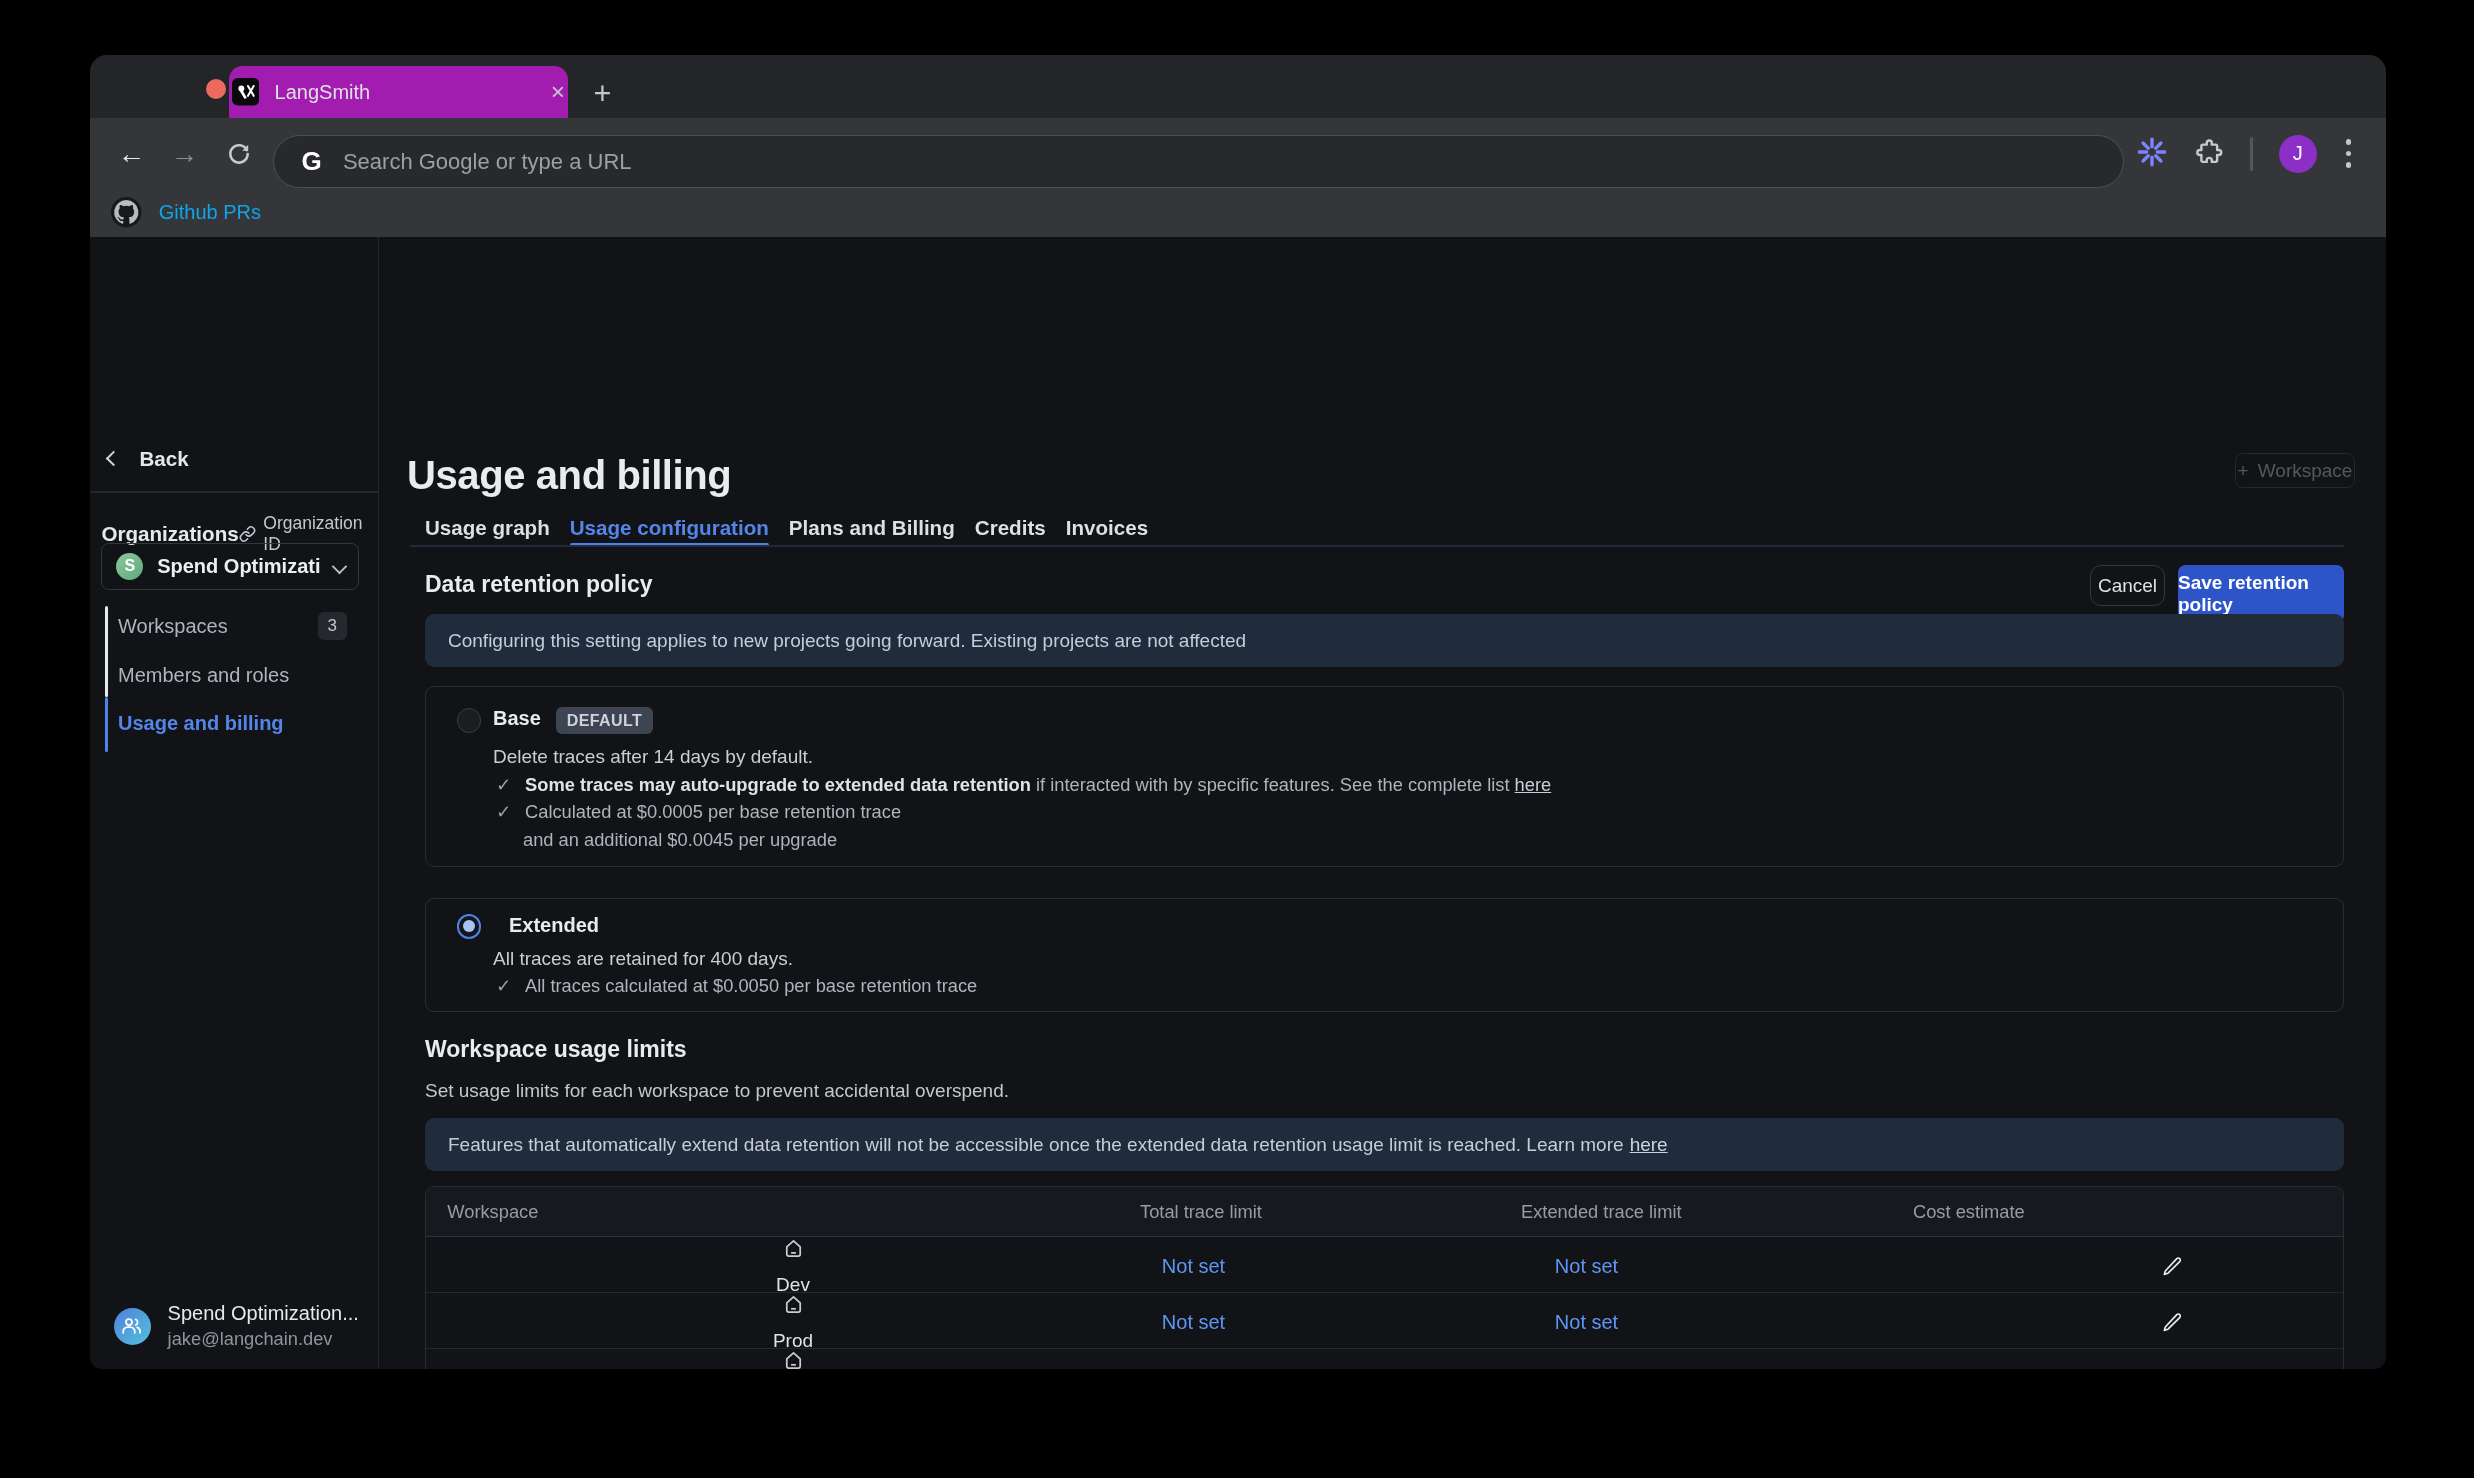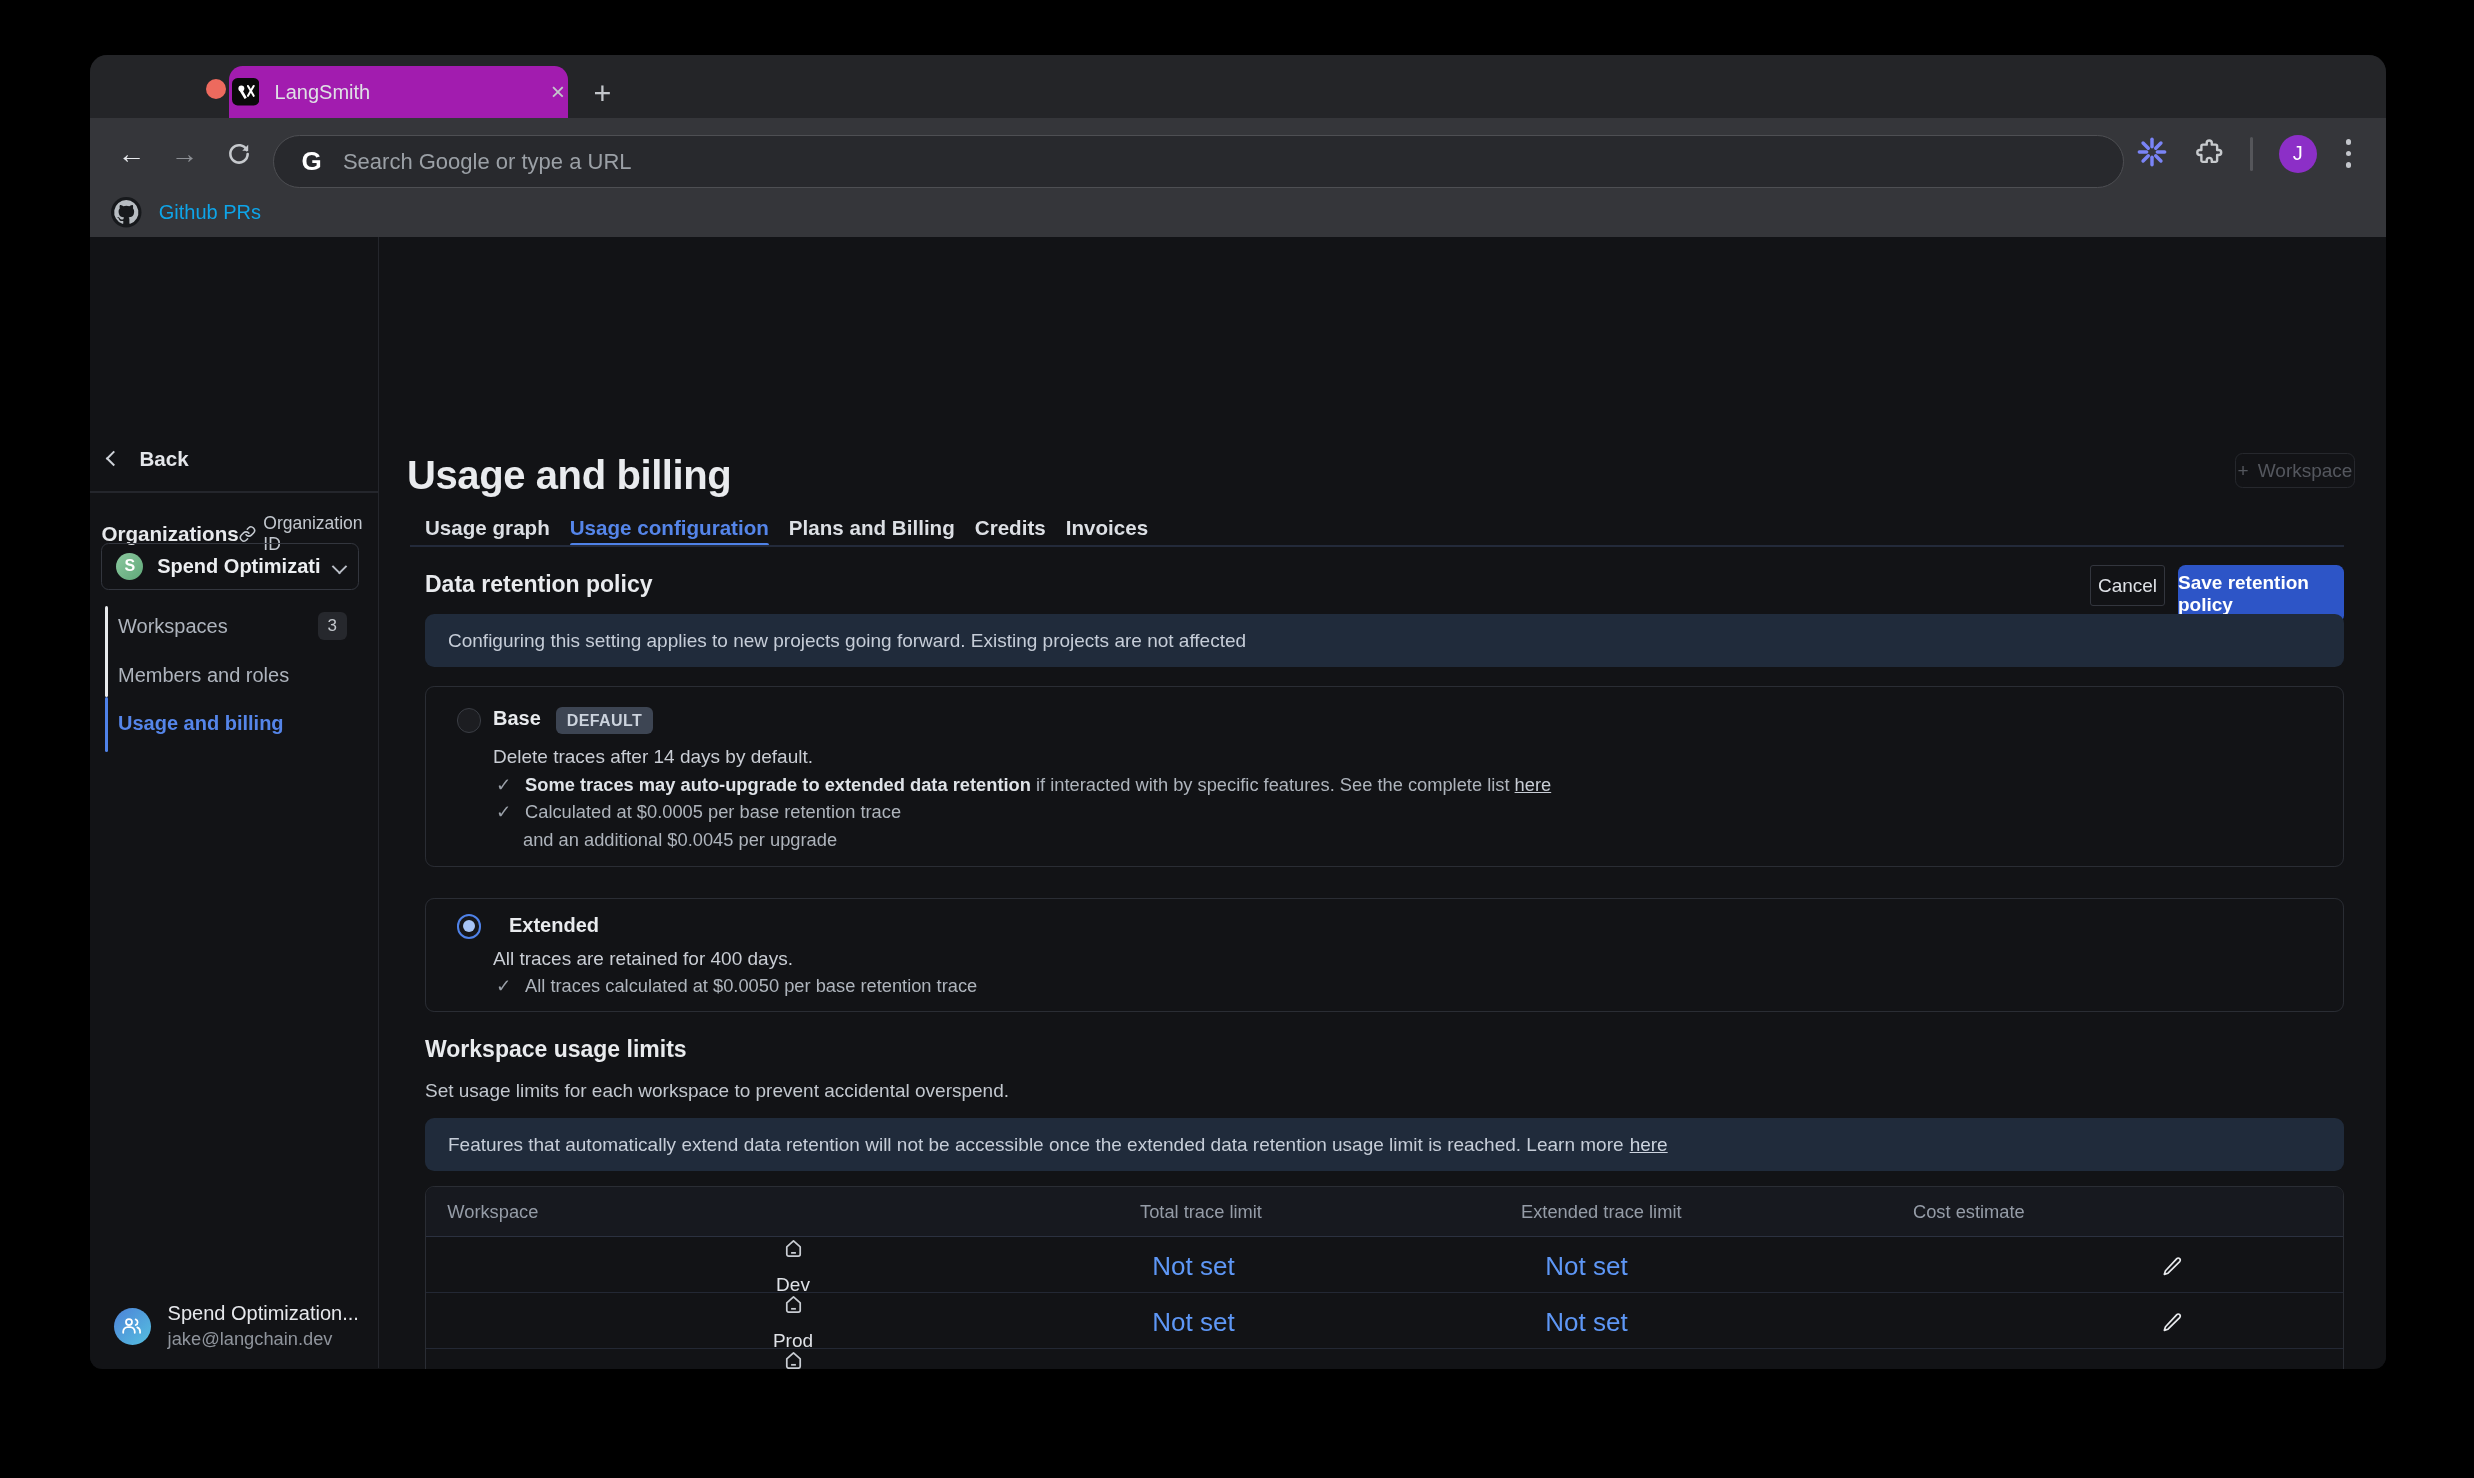--- a/index.html
+++ b/index.html
@@ -62,21 +62,21 @@
   #main{position:absolute;left:289px;top:0;right:0;height:100%;}
   #page-title{position:absolute;left:28px;top:216px;color:#e9ebee;font-size:40px;font-weight:600;letter-spacing:-0.4px;}
   #ws-btn{position:absolute;left:1856px;top:216px;width:120px;height:35px;border:1.5px solid #26282d;border-radius:7.6px;
     color:#54575e;font-size:19px;display:flex;align-items:center;justify-content:center;gap:9.1px;box-sizing:border-box;}
   #tabs{position:absolute;left:46px;top:279px;height:30.5px;display:flex;gap:20px;}
   .tab-item{position:relative;color:#dcdfe4;font-size:20.6px;font-weight:600;display:flex;align-items:flex-start;}
   .tab-item.active{color:#5585e9;}
   .tab-item.active::after{content:"";position:absolute;left:0;right:0;bottom:0;height:3.8px;background:#4f82e8;border-radius:2.3px;}
   #tabs-border{position:absolute;left:31px;top:308px;width:1934px;height:1.5px;background:#232a3a;}
   #ret-head{position:absolute;left:46px;top:334px;color:#e9ebee;font-size:23px;font-weight:700;}
-  #cancel-btn{position:absolute;left:1711px;top:328px;width:75px;height:41px;border:1.5px solid #33363e;border-radius:3px;
+  #cancel-btn{position:absolute;left:1711px;top:328px;width:75px;height:41px;border:1.5px solid #33363e;border-radius:11px;
     color:#dfe2e7;font-size:19px;display:flex;align-items:center;justify-content:center;box-sizing:border-box;}
   #save-btn{position:absolute;left:1799px;top:328px;width:166px;height:58px;background:#2d55c7;border-radius:7.6px;
     color:#fff;font-size:19px;font-weight:600;display:flex;align-items:center;justify-content:center;}
   .banner{position:absolute;left:46px;width:1919px;height:53px;background:#202b3b;border-radius:9.1px;
     display:flex;align-items:center;padding-left:23px;box-sizing:border-box;color:#c6cdd8;font-size:19px;}
   .banner a{color:#cdd4df;text-decoration:underline;margin-left:6.1px;}
   .card{position:absolute;left:46px;width:1919px;border:1.5px solid #2a2d34;border-radius:9.1px;box-sizing:border-box;}
   .radio{position:absolute;left:30.5px;width:24.4px;height:24.4px;border-radius:50%;box-sizing:border-box;}
   .radio.off{background:#1c1d21;border:1.5px solid #3a3d44;}
   .radio.on{background:#15161a;border:2.3px solid #4f82e8;display:flex;align-items:center;justify-content:center;}
@@ -94,21 +94,21 @@
   #lim-head{position:absolute;left:46px;top:799px;color:#e9ebee;font-size:23px;font-weight:700;}
   #lim-desc{position:absolute;left:46px;top:843px;color:#c2c7ce;font-size:19px;}
   
   #tbl{position:absolute;left:46px;top:949px;width:1919px;border:1.5px solid #2a2d34;border-radius:9.1px;
     overflow:hidden;box-sizing:border-box;}
   .tgrid{display:grid;grid-template-columns:714px 381px 392px 1fr;align-items:center;}
   #thead{height:49px;background:#17191f;border-bottom:1.5px solid #2b3140;color:#959ca7;font-size:18.3px;}
   #thead .c1{padding-left:21.3px;}
   .trow{height:55px;border-bottom:1.5px solid #232834;}
   .trow .wsname{display:flex;align-items:center;gap:13.7px;padding-left:20px;color:#dfe2e7;font-size:19px;flex-direction:column;}
-  .nsbox{display:inline-block;text-align:center;color:#5e97f6;font-size:26px;}
+  .nsbox{display:inline-block;text-align:center;color:#5e97f6;font-size:20px;}
   .nsbox.c2{width:107px;}
   .nsbox.c3{width:131px;}
   .pencil-cell{padding-left:248px;display:flex;align-items:center;}
 </style>
 </head>
 <body>
 
 <div id="window">
 
   <div id="tabstrip">

